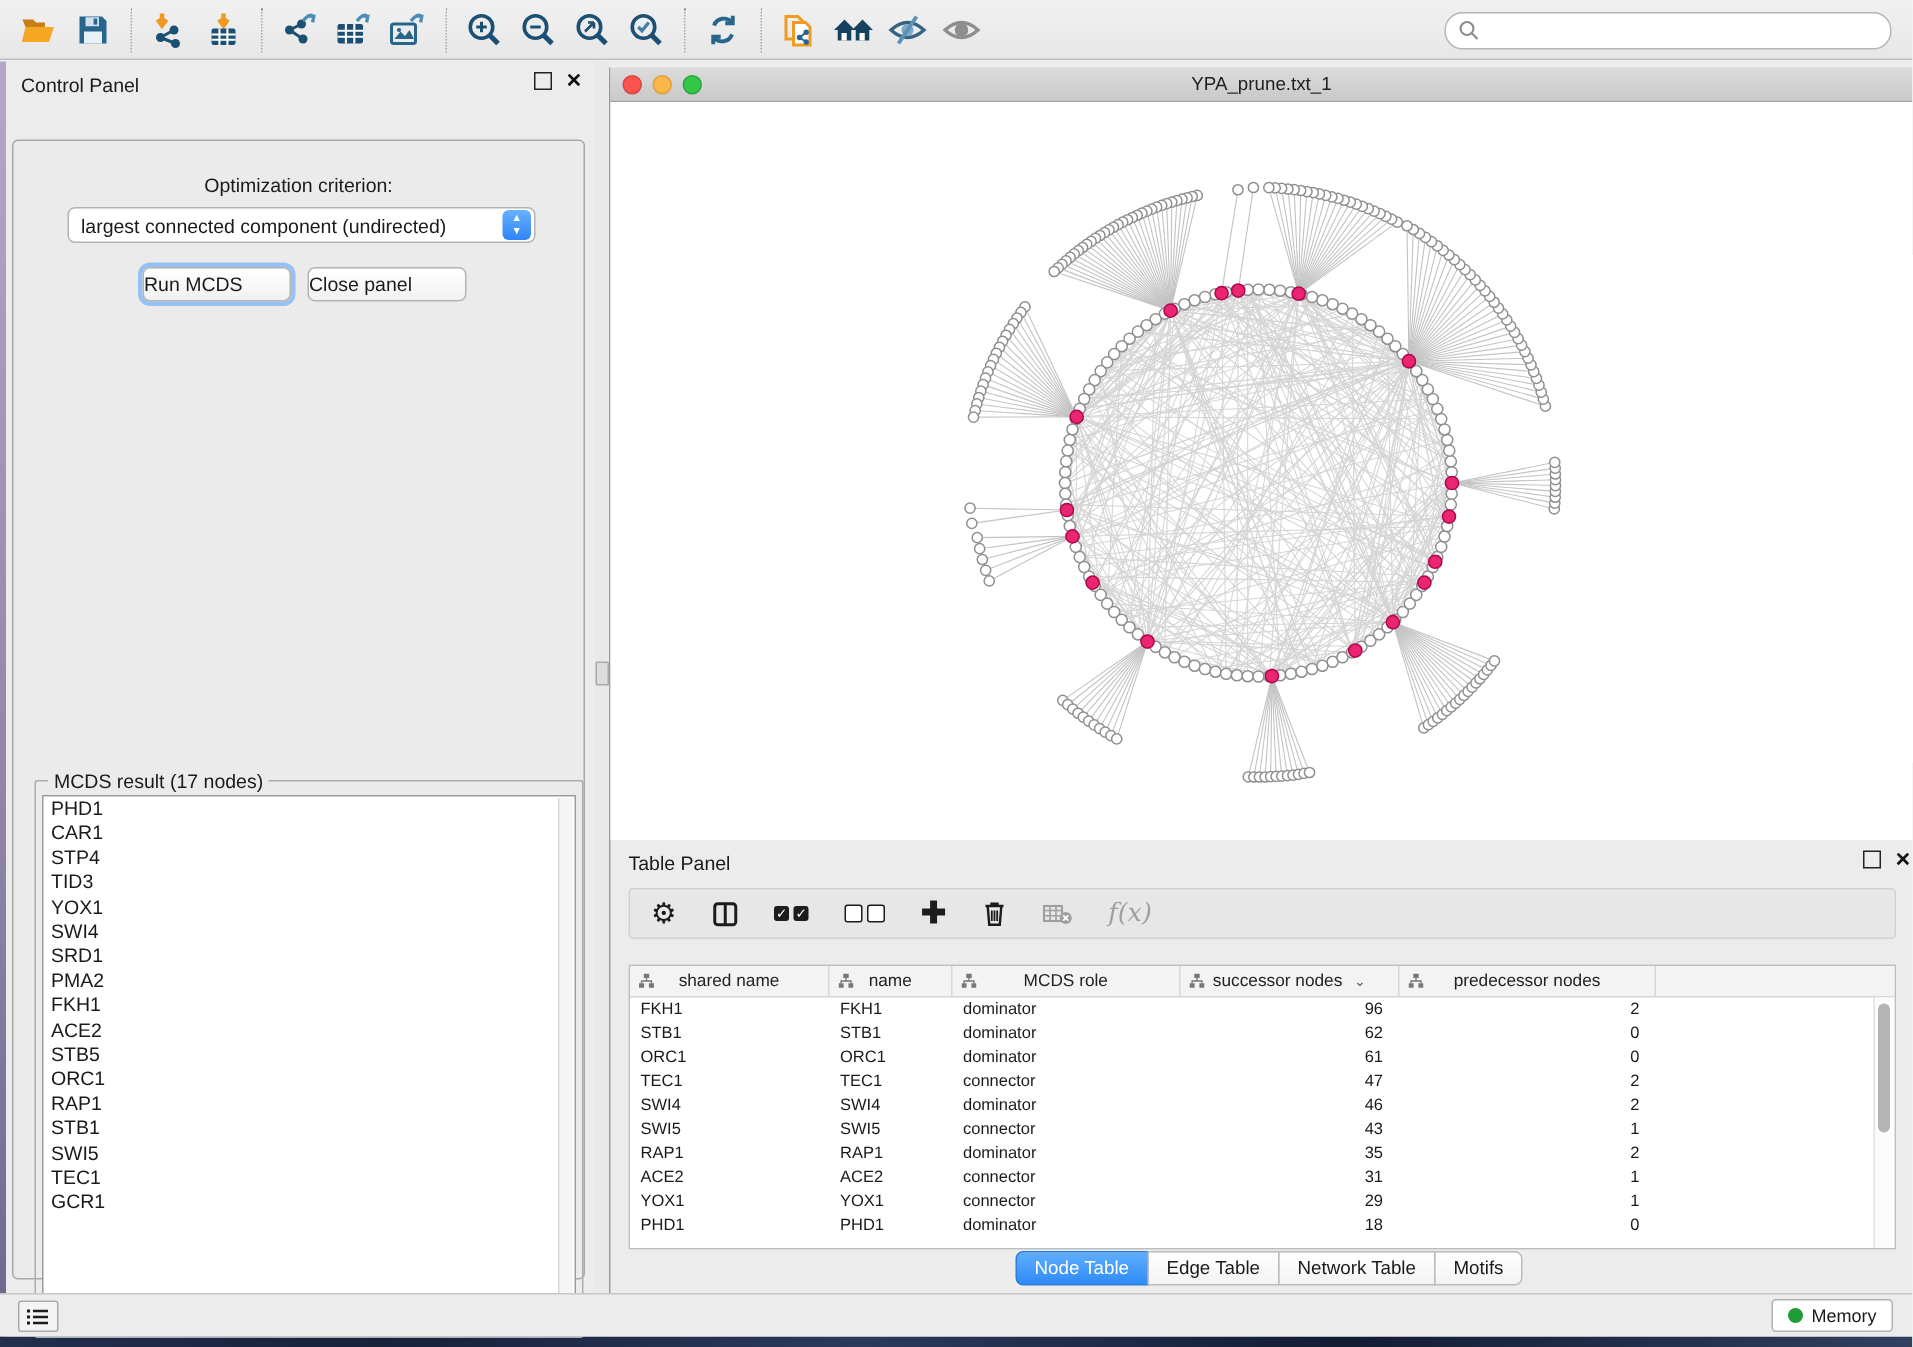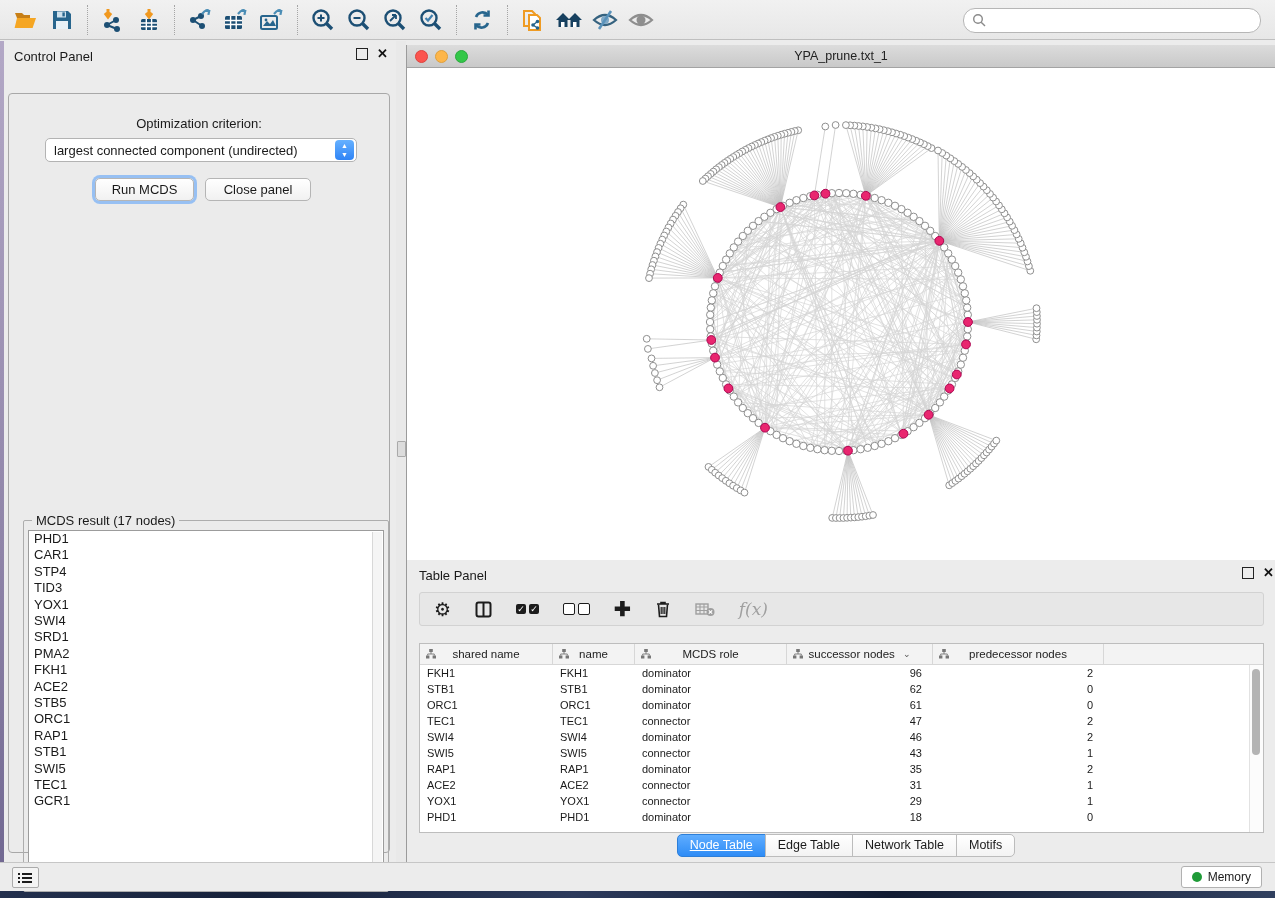--- a/index.html
+++ b/index.html
@@ -33,21 +33,21 @@
   .cp-body{position:absolute;left:4px;top:52px;width:382px;height:760px;box-sizing:border-box;
            border:1px solid #a8a8a8;border-radius:4px;background:#ebebeb;}
   .opt-label{position:absolute;left:0;top:22px;width:100%;text-align:center;font-size:13px;}
   .dropdown{position:absolute;left:36px;top:44px;width:312px;height:24px;box-sizing:border-box;
             background:#fff;border:1px solid #b3b3b3;border-radius:5px;display:flex;align-items:center;}
   .dropdown .dd-text{flex:1;font-size:13px;padding-left:8px;white-space:nowrap;overflow:hidden;}
   .dd-step{width:19px;height:20px;margin-right:2px;border-radius:4px;
            background:linear-gradient(#66b1ff,#2f84f6);color:#fff;font-size:7px;line-height:9px;
            display:flex;flex-direction:column;align-items:center;justify-content:center;}
   .btn{position:absolute;height:23px;box-sizing:border-box;background:linear-gradient(#fff,#f1f1f1);
-       border:1px solid #b5b5b5;border-radius:5px;font-size:13px;text-align:center;line-height:21px;}
+       border:1px solid #b5b5b5;border-radius:5px;font-size:13px;line-height:21px;}
   .btn.focus-ring{box-shadow:0 0 0 3px rgba(82,156,250,.55);}
   .groupbox{position:absolute;left:14px;top:426px;width:366px;height:372px;box-sizing:border-box;
             border:1px solid #adadad;border-radius:2px;}
   .groupbox .gb-title{position:absolute;left:8px;top:-8px;background:#ebebeb;padding:0 4px;font-size:13px;}
   .gb-list{position:absolute;left:4px;top:9px;width:356px;height:356px;box-sizing:border-box;
            background:#fff;border:1px solid #9c9c9c;overflow:hidden;font-size:13px;}
   .gb-list .item{padding:1.1px 0 1.1px 5px;line-height:14.2px;}
   .gb-scroll{position:absolute;right:1px;top:1px;width:9px;height:354px;background:#f5f5f5;
              border-left:1px solid #d8d8d8;}
   
@@ -90,21 +90,21 @@
   .trow{display:flex;height:16px;font-size:11px;align-items:center;}
   .td{box-sizing:border-box;white-space:nowrap;overflow:hidden;}
   .td.left{padding-left:7px;text-align:left;}
   .td.right{padding-right:11px;text-align:right;}
   .tv-scroll{position:absolute;right:0;top:21px;width:13px;height:168px;background:#fcfcfc;
              border-left:1px solid #e2e2e2;}
   .tv-thumb{position:absolute;left:2px;top:4px;width:8px;height:86px;background:#b4b4b4;border-radius:4px;}
   .tp-tabs{position:absolute;left:0;top:274px;width:100%;display:flex;justify-content:center;}
   .seg{font-size:12.5px;padding:3px 12px 4px;background:linear-gradient(#fff,#f3f3f3);
        border:1px solid #bcbcbc;margin-right:-1px;white-space:nowrap;}
-  .seg:first-child{border-radius:5px 0 0 5px;text-decoration:underline;}
+  .seg:first-child{border-radius:5px 0 0 5px;}
   .seg:last-child{border-radius:0 5px 5px 0;}
   .seg.active{background:linear-gradient(#5fadff,#2e8cf6);color:#fff;border-color:#2d7fd9;}
   
   .statusbar{position:absolute;left:0;top:862px;width:1275px;height:29px;background:#ececec;
              border-top:1px solid #c6c6c6;box-sizing:border-box;}
   .listbtn{position:absolute;left:12px;top:4px;width:27px;height:21px;box-sizing:border-box;
            background:#f4f4f4;border:1px solid #ababab;border-radius:2px;
            display:flex;align-items:center;justify-content:center;}
   .membtn{position:absolute;right:13px;top:3px;height:22px;box-sizing:border-box;background:#fff;
           border:1px solid #b1b1b1;border-radius:3px;display:flex;align-items:center;gap:6px;

